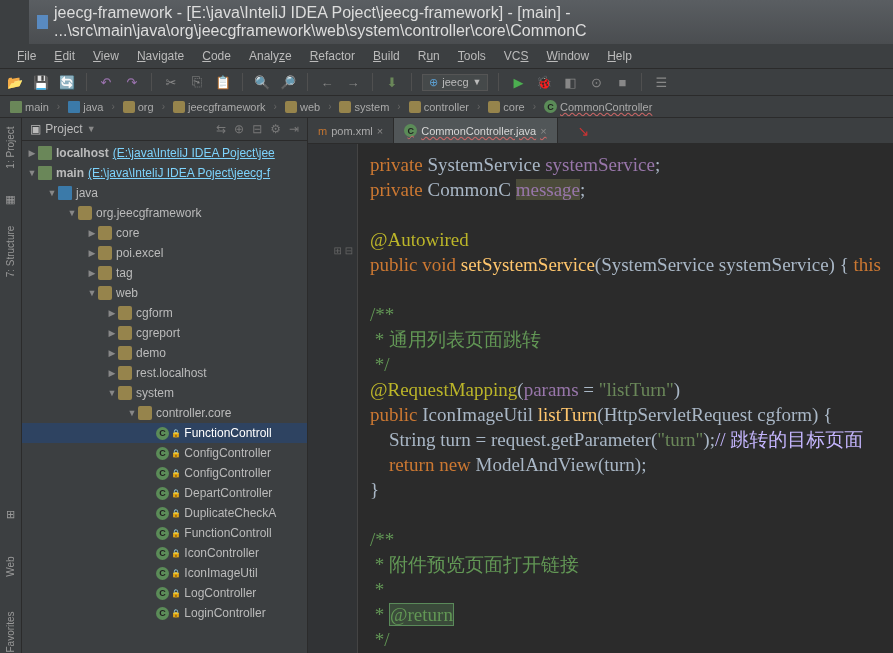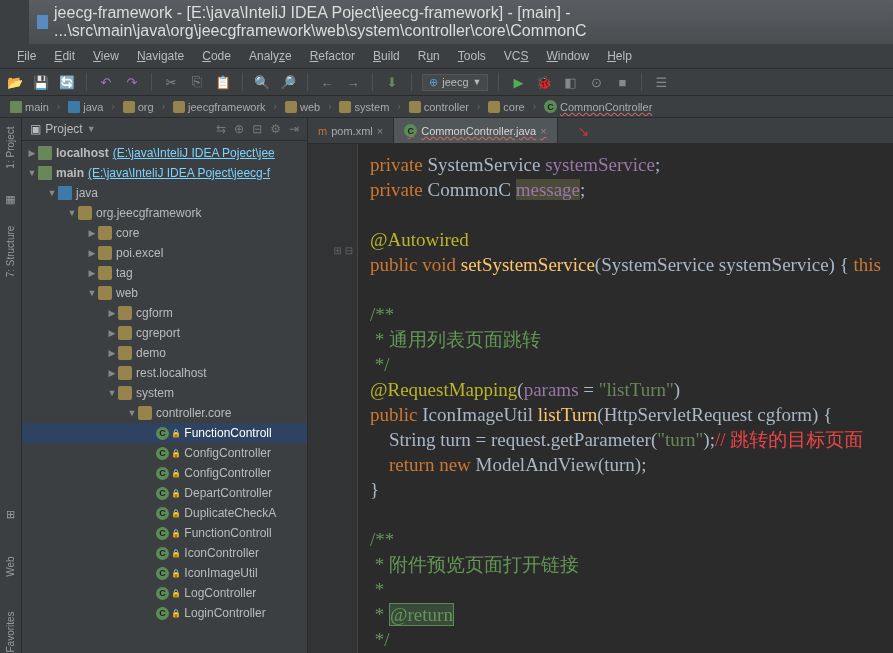--- a/index.html
+++ b/index.html
@@ -191,21 +191,21 @@
   font-size: 19px;
   line-height: 25px;
   white-space: pre;
   color: #a9b7c6;
 }
 .kw { color: #cc7832; }
 .field { color: #9876aa; }
 .annot { color: #bbb529; }
 .method { color: #ffc66d; }
 .str { color: #6a8759; }
-.comment { color: #ef4444; }
+.comment { color: #c4b5fd; }
 .doc { color: #629755; }
 .hl { background: #4b4b3a; }
 .selhl { background: #3a4a3a; border:1px solid #5a8a5a; }
 </style>
 </head>
 <body>
 
 <div class="title-bar">
   <span class="title-icon"></span>
   <span>jeecg-framework - [E:\java\InteliJ IDEA Poject\jeecg-framework] - [main] - ...\src\main\java\org\jeecgframework\web\system\controller\core\CommonC</span>

